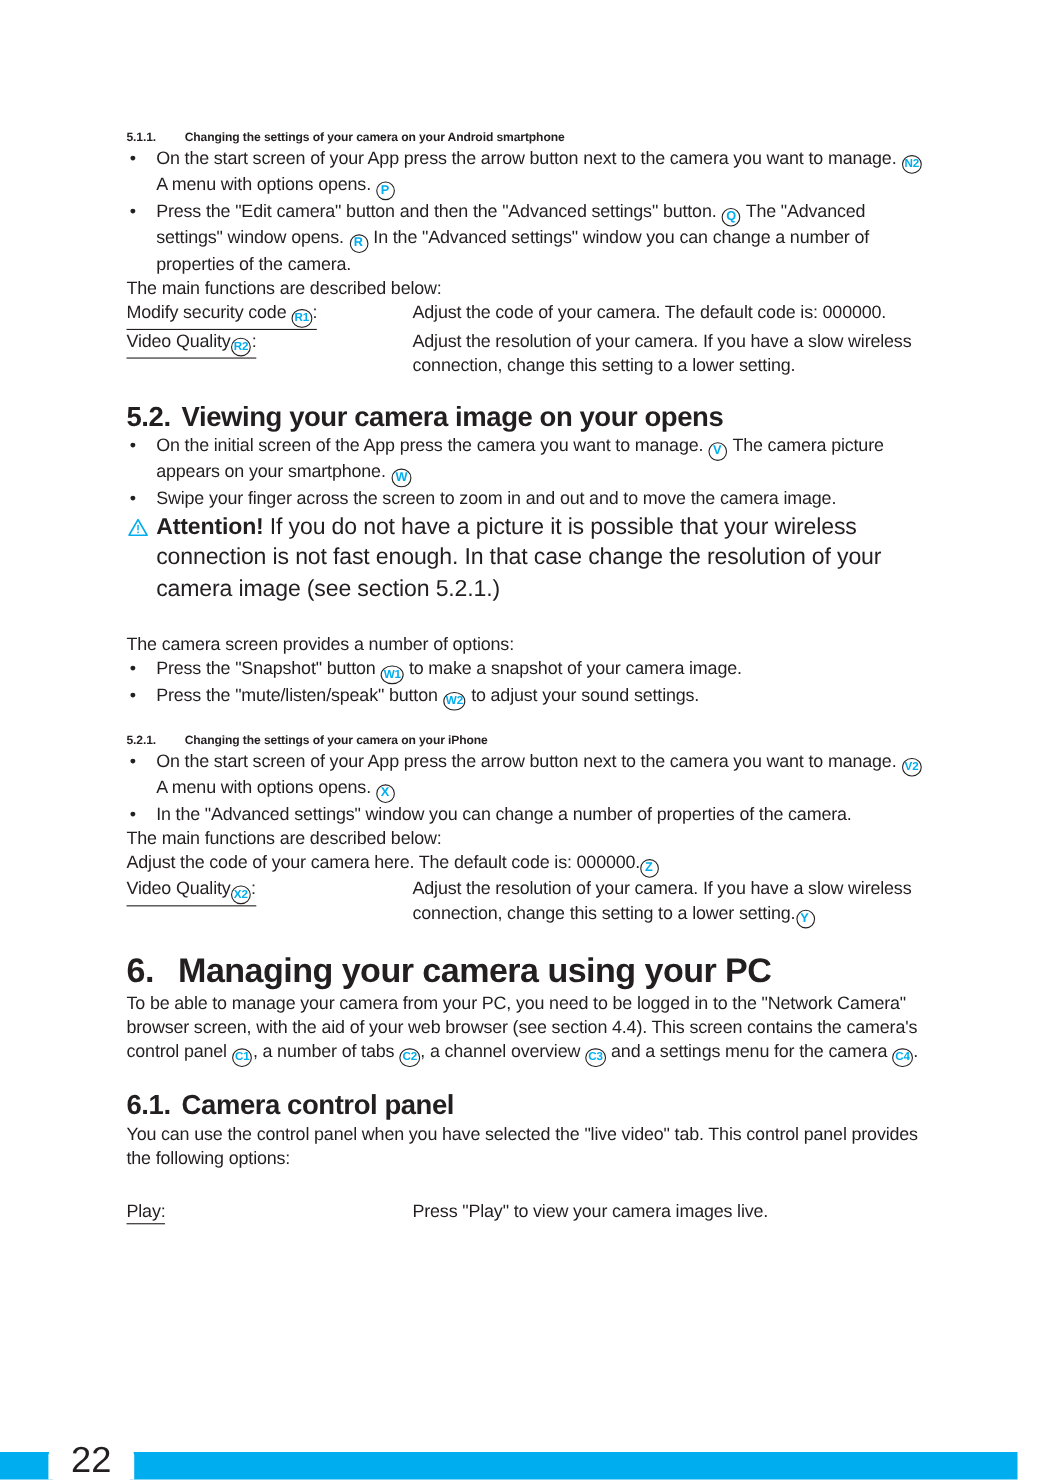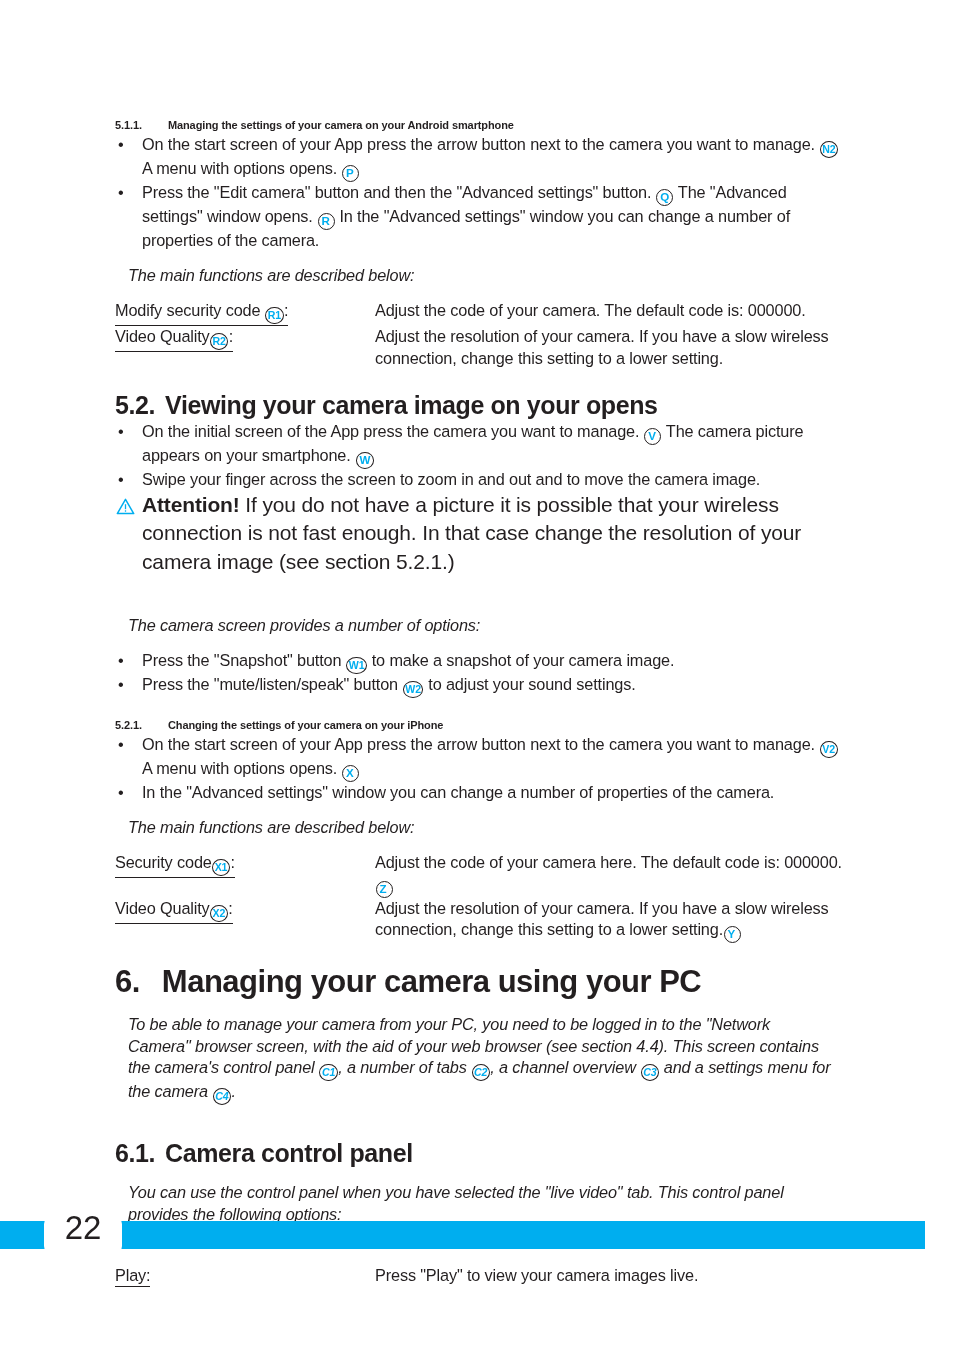--- a/index.html
+++ b/index.html
@@ -34,23 +34,22 @@
   h2.major .num { flex:0 0 auto; }
   h1.chapter {
     font-size:31px; font-weight:bold; letter-spacing:-0.5px;
     margin:0 0 1px 0; line-height:1.2;
     display:flex; gap:22px;
   }
   h1.chapter .num { flex:0 0 auto; }
 
   
   p.body {
-    font-size:16.3px; line-height:1.345; margin:13px;
-    letter-spacing:-0.15px;
-    font-style:italic;
+    font-size:16.3px; line-height:1.345; margin:0;
+    letter-spacing:-0.15px;
   }
 
   
   ul.bullets { list-style:none; margin:0; padding:0; }
   ul.bullets > li {
     position:relative;
     padding-left:27px;
     font-size:16.3px; line-height:1.345;
     letter-spacing:-0.15px;
     margin:0;
@@ -111,21 +110,21 @@
     padding:0 1.5px;
     vertical-align:-3px;
     margin:0 0.5px;
     font-family:"Liberation Sans", sans-serif;
   }
   .ref.one { font-size:11.6px; padding:0 3px; }
   .spacer-md { height:20px; }
   .spacer-lg { height:26px; }
 
   
-  .footer { position:absolute; left:0; top:1221px; width:954px; height:26px; }
+  .footer { position:absolute; left:0; top:1320px; width:954px; height:26px; }
   .footer .bar-left {
     position:absolute; left:0; top:0; width:48px; height:28px;
     background:#00AEEF;
   }
   .footer .bar-right {
     position:absolute; left:118px; top:0; width:807px; height:28px;
     background:#00AEEF;
   }
   .footer .notch {
     position:absolute; left:44px; top:-4px; width:78px; height:36px;
@@ -140,21 +139,21 @@
   }
 </style>
 </head>
 <body>
 
 <div class="page">
   <div class="content">
 
     <h3 class="sub">
       <span class="num">5.1.1.</span>
-      <span>Managing the settings of your camera on your Android smartphone</span>
+      <span>Changing the settings of your camera on your Android smartphone</span>
     </h3>
 
     <ul class="bullets">
       <li>
         <span class="bullet">•</span><span>On the start screen of your App press the arrow button next to the camera you want to manage.</span>
         <span class="ref">N2</span>
         <span>A menu with options opens.</span>
         <span class="ref one">P</span>
       </li>
       <li>
@@ -243,21 +242,20 @@
       </li>
       <li>
         <span class="bullet">•</span><span>In the "Advanced settings" window you can change a number of properties of the camera.</span>
       </li>
     </ul>
 
     <p class="body">The main functions are described below:</p>
 
     <div class="deflist">
       <div class="defrow">
-        <div class="defterm"><span class="u"><span>Security code</span><span class="ref">X1</span>:</span></div>
         <div class="defdesc"><span>Adjust the code of your camera here. The default code is: 000000.</span><span class="ref one">Z</span></div>
       </div>
       <div class="defrow">
         <div class="defterm"><span class="u"><span>Video Quality</span><span class="ref">X2</span>:</span></div>
         <div class="defdesc"><span>Adjust the resolution of your camera. If you have a slow wireless connection, change this setting to a lower setting.</span><span class="ref one">Y</span></div>
       </div>
     </div>
 
     <div class="spacer-md"></div>
 

